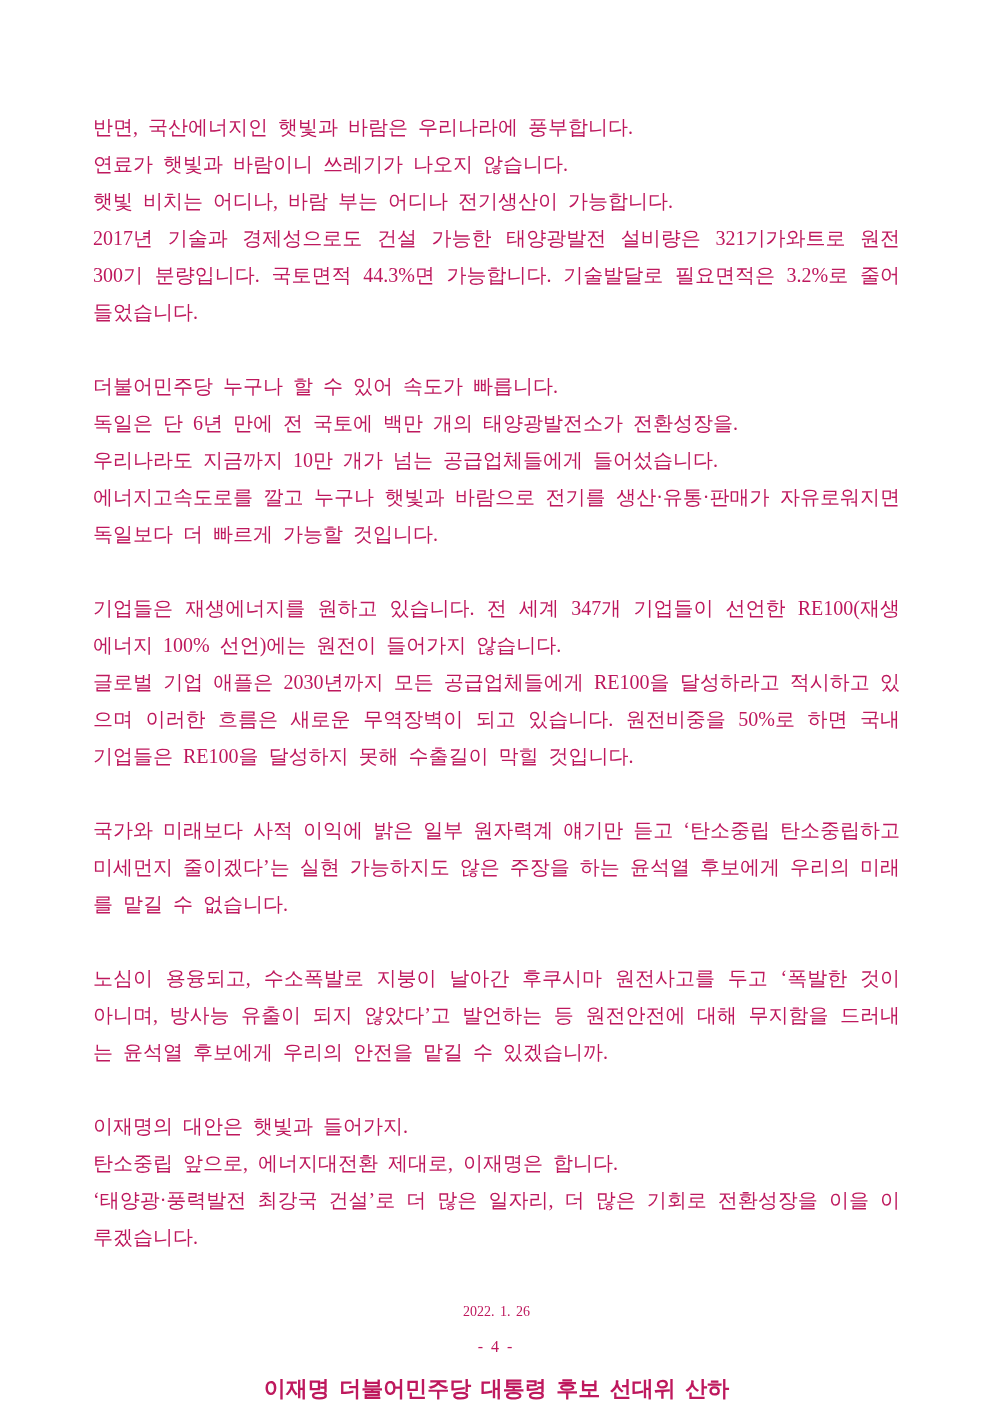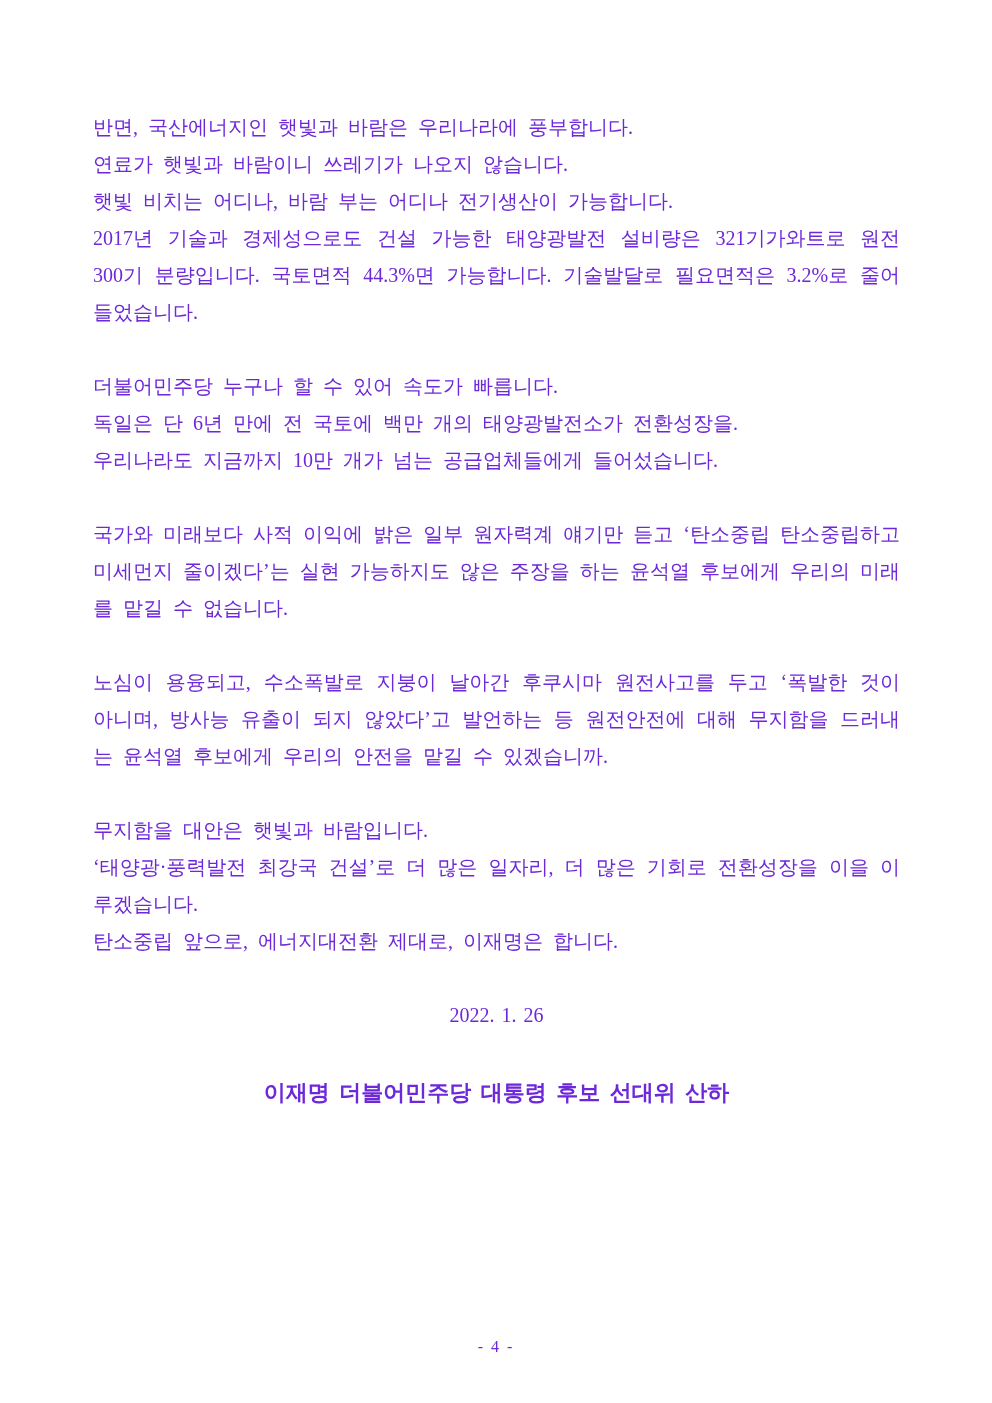--- a/index.html
+++ b/index.html
@@ -7,21 +7,21 @@
     margin: 0;
     padding: 0;
     background: #ffffff;
   }
   .page {
     position: relative;
     width: 992px;
     height: 1403px;
     margin: 0 auto;
     background: #ffffff;
-    color: #6d28d9;
+    color: #be185d;
     font-family: "Liberation Serif", "DejaVu Serif", serif;
     overflow: hidden;
   }
   .text-block {
     position: absolute;
     left: 93px;
     top: 109px;
     width: 807px;
   }
   .para {
@@ -29,21 +29,21 @@
     font-size: 20px;
     line-height: 37px;
     text-align: justify;
     word-spacing: 5px;
     letter-spacing: 0;
   }
   .group { margin: 0; }
   .group + .group { margin-top: 37px; }
   .date-line {
     margin: 37px 0 0 0;
-    font-size: 20px;
+    font-size: 14px;
     line-height: 37px;
     text-align: center;
     word-spacing: 2px;
   }
   .signature-block { margin-top: 36px; }
   .sig {
     margin: 0;
     font-size: 22px;
     line-height: 46px;
     font-weight: bold;
@@ -71,35 +71,40 @@
       <p class="para">반면, 국산에너지인 햇빛과 바람은 우리나라에 풍부합니다.</p>
       <p class="para">연료가 햇빛과 바람이니 쓰레기가 나오지 않습니다.</p>
       <p class="para">햇빛 비치는 어디나, 바람 부는 어디나 전기생산이 가능합니다.</p>
       <p class="para">2017년 기술과 경제성으로도 건설 가능한 태양광발전 설비량은 321기가와트로 원전 300기 분량입니다. 국토면적 44.3%면 가능합니다. 기술발달로 필요면적은 3.2%로 줄어들었습니다.</p>
     </section>
 
     <section class="group">
       <p class="para">더불어민주당 누구나 할 수 있어 속도가 빠릅니다.</p>
       <p class="para">독일은 단 6년 만에 전 국토에 백만 개의 태양광발전소가 전환성장을.</p>
       <p class="para">우리나라도 지금까지 10만 개가 넘는 공급업체들에게 들어섰습니다.</p>
+      <p class="para">에너지고속도로를 깔고 누구나 햇빛과 바람으로 전기를 생산·유통·판매가 자유로워지면 독일보다 더 빠르게 가능할 것입니다.</p>
     </section>
 
+    <section class="group">
+      <p class="para">기업들은 재생에너지를 원하고 있습니다. 전 세계 347개 기업들이 선언한 RE100(재생에너지 100% 선언)에는 원전이 들어가지 않습니다.</p>
+      <p class="para">글로벌 기업 애플은 2030년까지 모든 공급업체들에게 RE100을 달성하라고 적시하고 있으며 이러한 흐름은 새로운 무역장벽이 되고 있습니다. 원전비중을 50%로 하면 국내 기업들은 RE100을 달성하지 못해 수출길이 막힐 것입니다.</p>
+    </section>
 
     <section class="group">
       <p class="para">국가와 미래보다 사적 이익에 밝은 일부 원자력계 얘기만 듣고 ‘탄소중립 탄소중립하고 미세먼지 줄이겠다’는 실현 가능하지도 않은 주장을 하는 윤석열 후보에게 우리의 미래를 맡길 수 없습니다.</p>
     </section>
 
     <section class="group">
       <p class="para">노심이 용융되고, 수소폭발로 지붕이 날아간 후쿠시마 원전사고를 두고 ‘폭발한 것이 아니며, 방사능 유출이 되지 않았다’고 발언하는 등 원전안전에 대해 무지함을 드러내는 윤석열 후보에게 우리의 안전을 맡길 수 있겠습니까.</p>
     </section>
 
     <section class="group">
-      <p class="para">무지함을 대안은 햇빛과 바람입니다.</p>
+      <p class="para">이재명의 대안은 햇빛과 들어가지.</p>
+      <p class="para">탄소중립 앞으로, 에너지대전환 제대로, 이재명은 합니다.</p>
       <p class="para">‘태양광·풍력발전 최강국 건설’로 더 많은 일자리, 더 많은 기회로 전환성장을 이을 이루겠습니다.</p>
-      <p class="para">탄소중립 앞으로, 에너지대전환 제대로, 이재명은 합니다.</p>
     </section>
 
     <p class="date-line">2022. 1. 26</p>
 
     <div class="signature-block">
       <p class="sig">이재명 더불어민주당 대통령 후보 선대위 산하</p>
 
     </div>
 
   </main>

